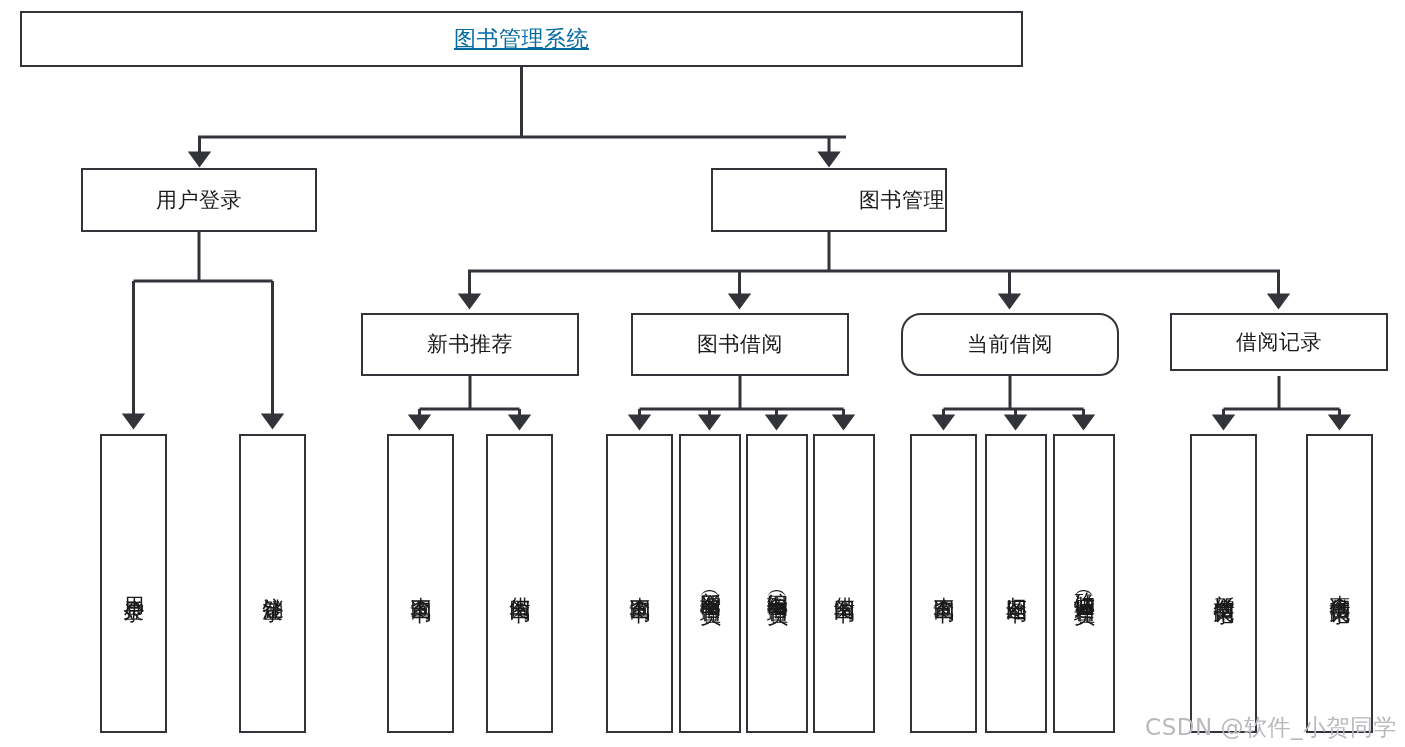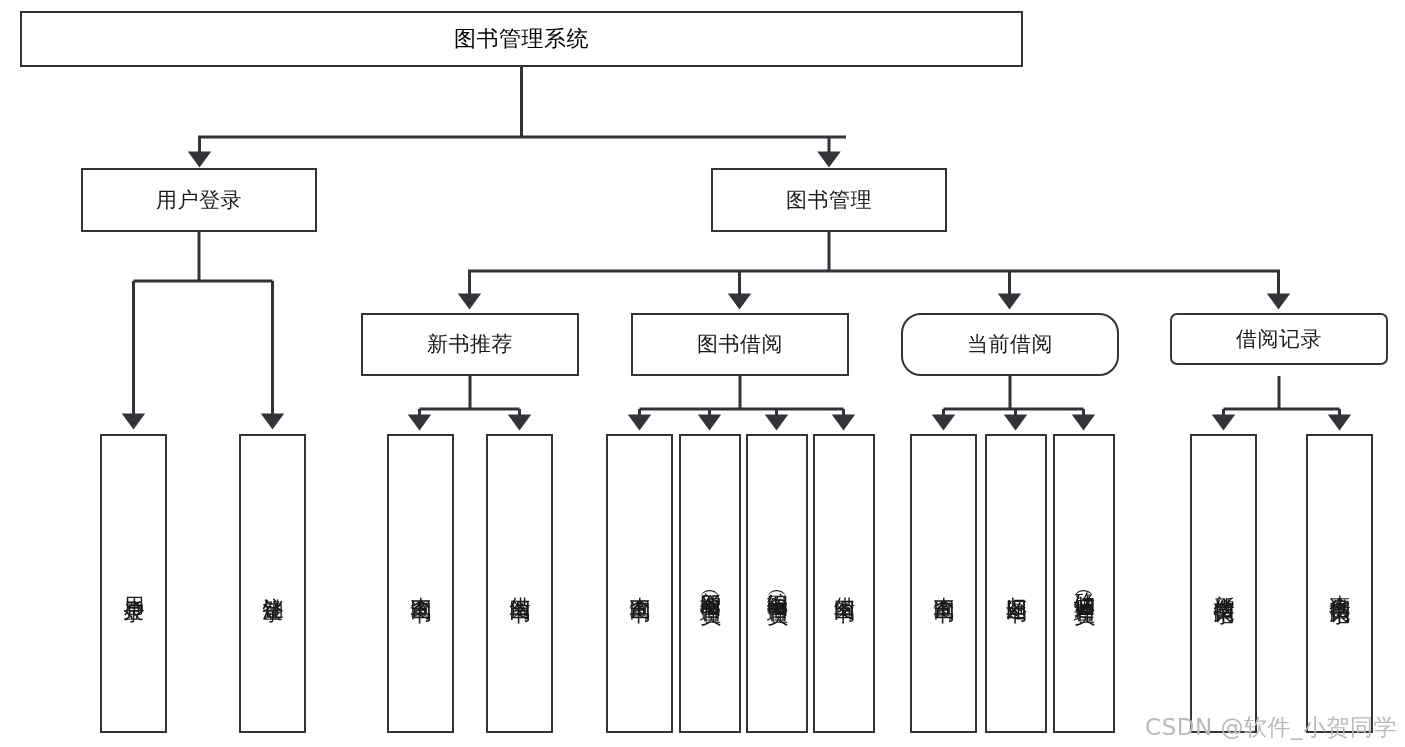--- a/index.html
+++ b/index.html
@@ -124,41 +124,41 @@
       <path d="M1015.5,409 L1015.5,421" marker-end="url(#arrowhead)"></path>
       <path d="M1083.5,409 L1083.5,421" marker-end="url(#arrowhead)"></path>
 
       <path d="M1279,376 L1279,409"></path>
       <path d="M1223.5,409 L1339.5,409"></path>
       <path d="M1223.5,409 L1223.5,421" marker-end="url(#arrowhead)"></path>
       <path d="M1339.5,409 L1339.5,421" marker-end="url(#arrowhead)"></path>
     </g>
   </svg>
 
-  <div class="node root" style="left: 20px; top: 11px; width: 1003px; height: 56px; border-color: rgb(51, 51, 58); background: rgb(255, 255, 255); color: #000000;">
+  <div class="node root" style="left: 20px; top: 11px; width: 1003px; height: 56px; border-color: rgb(51, 51, 58); background: rgb(255, 255, 255); color: #0369a1; text-decoration: underline;">
     <span class="label">图书管理系统</span>
   </div>
 
   <div class="node lvl2" style="left: 81px; top: 168px; width: 236px; height: 64px; border-color: rgb(51, 51, 58); background: rgb(255, 255, 255); color: rgb(26, 26, 26);">
     <span class="label">用户登录</span>
   </div>
-  <div class="node lvl2" style="left: 711px; top: 168px; width: 236px; height: 64px; border-color: rgb(51, 51, 58); background: rgb(255, 255, 255); color: rgb(26, 26, 26);">
+  <div class="node lvl2" style="left: 711px; top: 168px; width: 236px; height: 64px; border-color: rgb(51, 51, 58); background: rgb(255, 255, 255); color: rgb(26, 26, 26); justify-content: flex-end;">
     <span class="label">图书管理</span>
   </div>
 
   <div class="node lvl3" style="left: 631px; top: 313px; width: 218px; height: 63px; border-color: rgb(51, 51, 58); background: rgb(255, 255, 255); color: rgb(26, 26, 26);">
     <span class="label">图书借阅</span>
   </div>
   <div class="node lvl3" style="left: 361px; top: 313px; width: 218px; height: 63px; border-color: rgb(51, 51, 58); background: rgb(255, 255, 255); color: rgb(26, 26, 26);">
     <span class="label">新书推荐</span>
   </div>
   <div class="node lvl3" style="left: 901px; top: 313px; width: 218px; height: 63px; border-color: rgb(51, 51, 58); background: rgb(255, 255, 255); color: rgb(26, 26, 26); border-radius: 20px;">
     <span class="label">当前借阅</span>
   </div>
-  <div class="node lvl3" style="left: 1170px; top: 313px; width: 218px; height: 52px; border-color: rgb(51, 51, 58); background: rgb(255, 255, 255); color: rgb(26, 26, 26); border-radius: 7px;">
+  <div class="node lvl3" style="left: 1170px; top: 313px; width: 218px; height: 58px; border-color: rgb(51, 51, 58); background: rgb(255, 255, 255); color: rgb(26, 26, 26);">
     <span class="label">借阅记录</span>
   </div>
 
   <div class="node leaf" style="left: 100px; top: 434px; width: 67px; height: 299px; border-color: rgb(51, 51, 58); background: rgb(255, 255, 255); color: rgb(26, 26, 26);">
     <span class="label">用户登录</span>
   </div>
   <div class="node leaf" style="left: 239px; top: 434px; width: 67px; height: 299px; border-color: rgb(51, 51, 58); background: rgb(255, 255, 255); color: rgb(26, 26, 26);">
     <span class="label">注销登录</span>
   </div>
   <div class="node leaf" style="left: 387px; top: 434px; width: 67px; height: 299px; border-color: rgb(51, 51, 58); background: rgb(255, 255, 255); color: rgb(26, 26, 26);">

